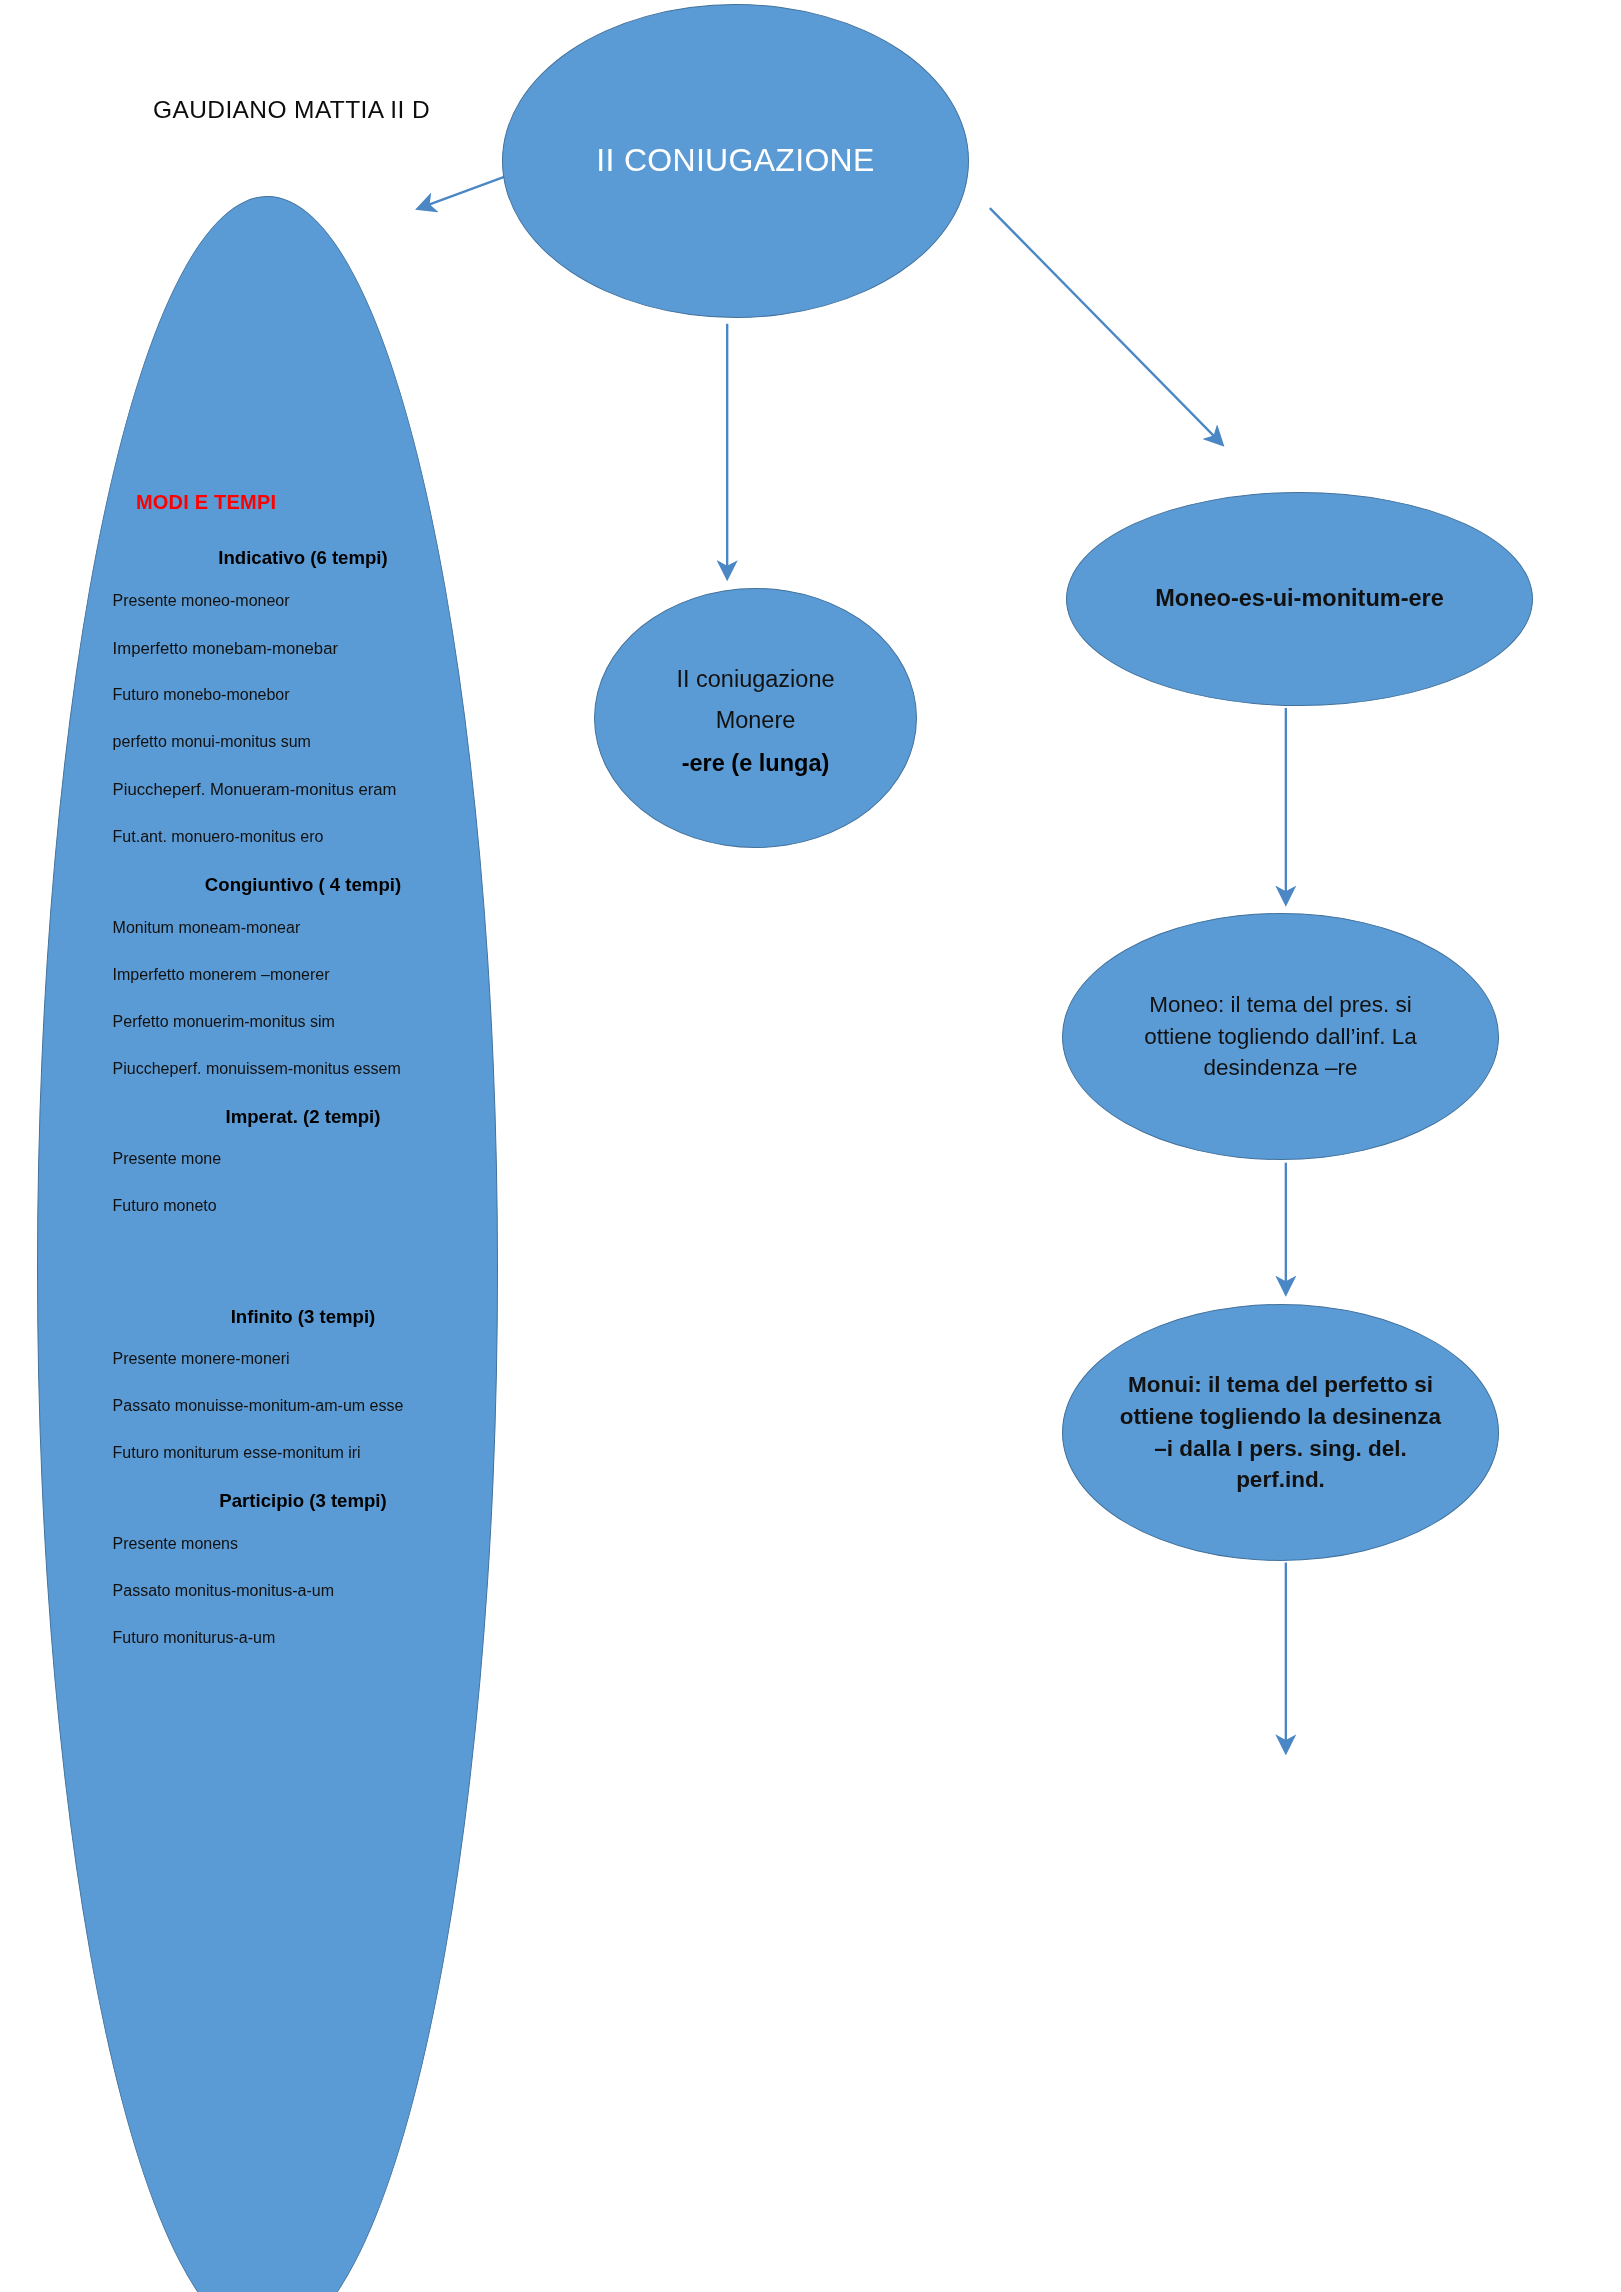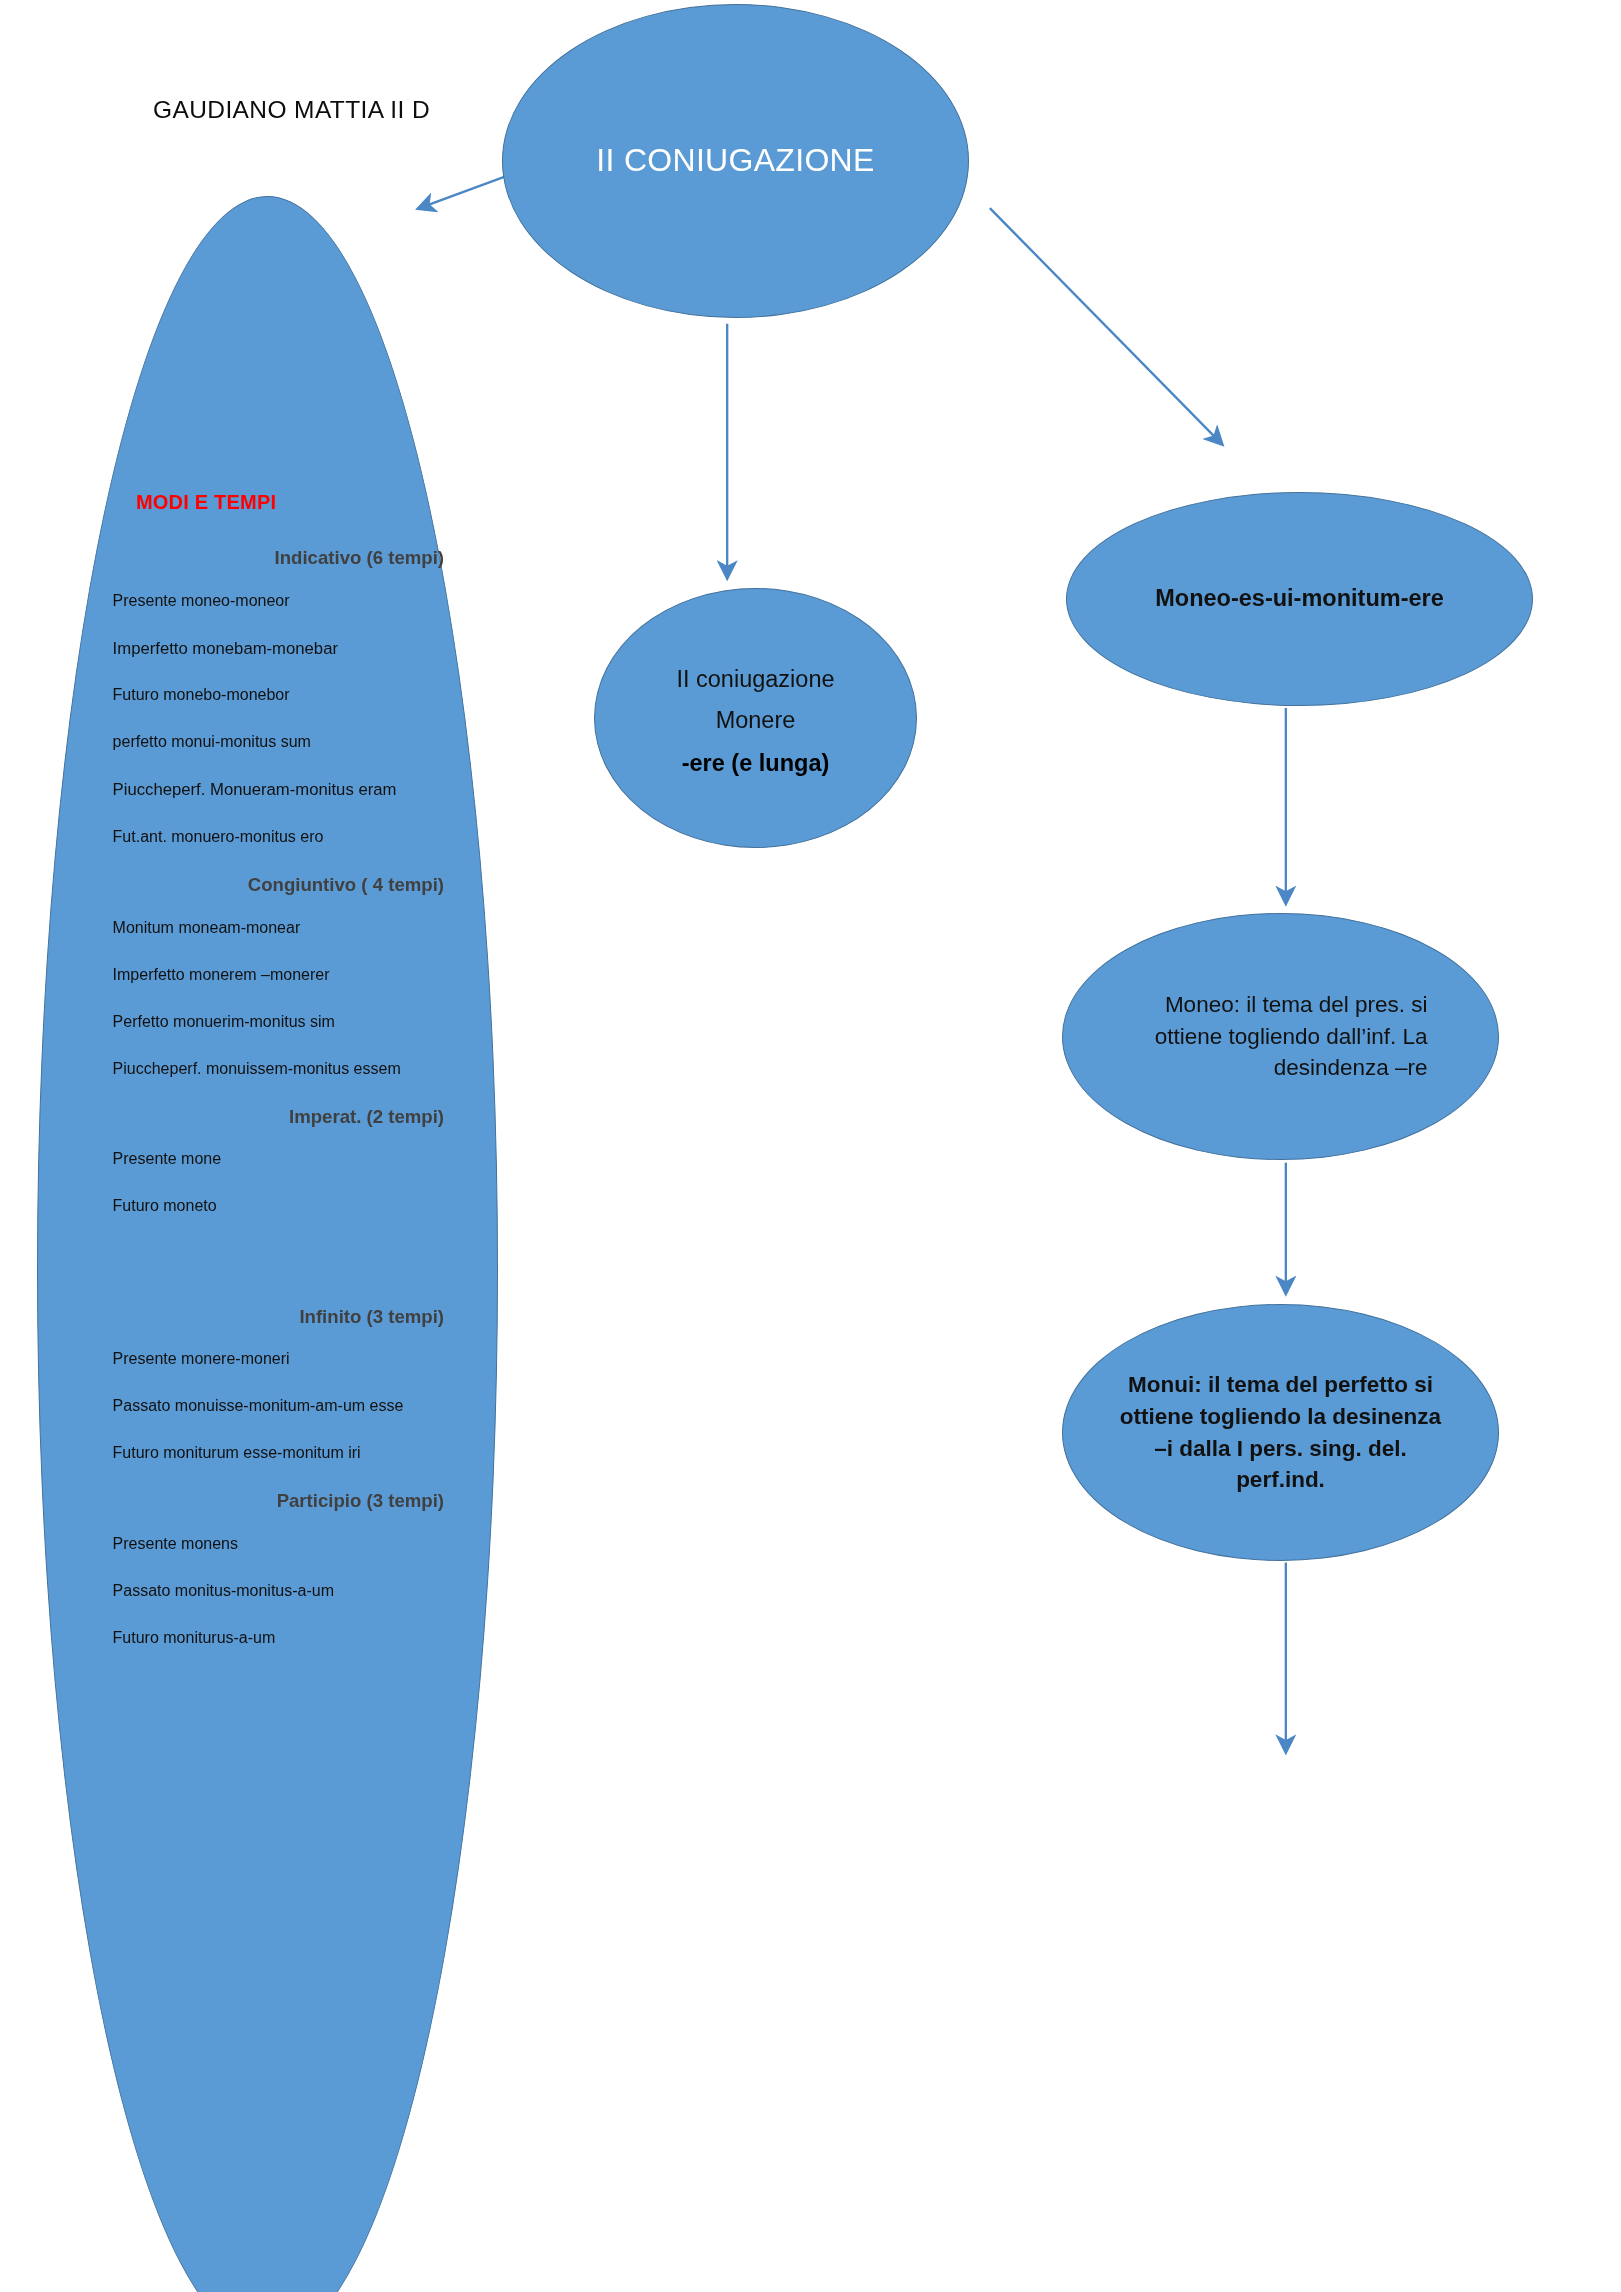--- a/index.html
+++ b/index.html
@@ -79,22 +79,22 @@
     font-weight: bold;
     font-size: 20px;
     text-align: left;
     padding-left: 45px;
     margin-bottom: 33px;
     letter-spacing: 0.2px;
   }
   .sect-head {
     font-weight: bold;
     font-size: 18.6px;
-    color: #404040;
-    text-align: right;
+    color: #000000;
+    text-align: center;
     padding-left: 71px;
     margin: 25.5px 0 21.6px 0;
   }
   .verb-line {
     font-size: 16px;
     color: #111111;
     line-height: 1.28;
     margin: 0 0 26.5px 0;
     padding-left: 21.6px;
     max-width: 323px;
@@ -136,21 +136,20 @@
     font-weight: bold;
     line-height: 1.35;
     max-width: 323px;
   }
 
   #moneo-node {
     left: 1062px;
     top: 913px;
     width: 437px;
     height: 247px;
-    text-align: right;
   }
   #monui-node {
     left: 1062px;
     top: 1304px;
     width: 437px;
     height: 257px;
   }
   #monitum-node {
     left: 1088px;
     top: 1762px;

